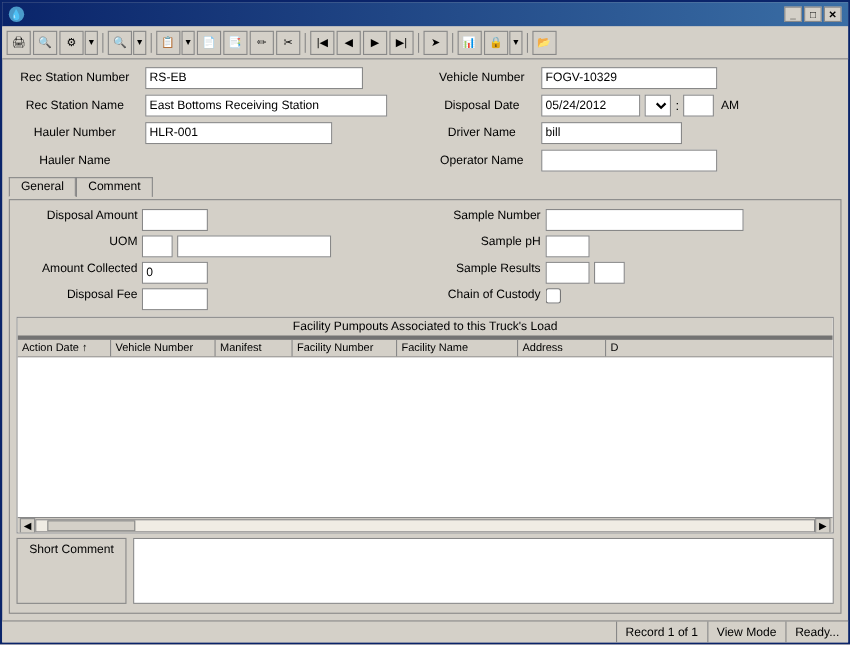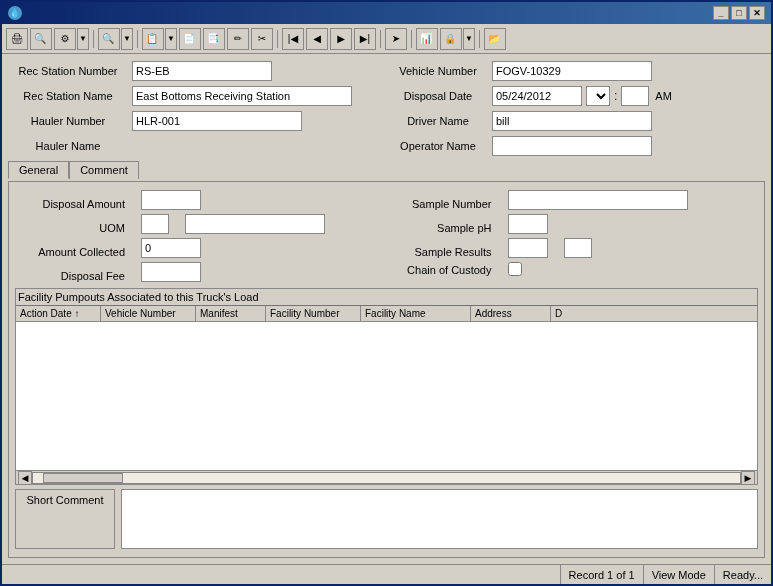--- a/index.html
+++ b/index.html
@@ -171,45 +171,45 @@
       grid-template-columns: 1fr 1fr;
       gap: 4px 10px;
     }
     .left-fields, .right-fields {
       display: flex;
       flex-direction: column;
       gap: 4px;
     }
     .field-group {
       display: flex;
-      align-items: flex-end;
-      gap: 16px;
+      align-items: flex-start;
+      gap: 4px;
     }
     .field-group .field-label {
       min-width: 100px;
     }
     .right-fields .field-group .field-label {
       min-width: 100px;
     }
     .small-input {
       width: 60px;
     }
     .table-section {
       border: 1px solid #888;
       background: white;
       flex: 1;
       display: flex;
       flex-direction: column;
       margin-top: 6px;
       overflow: hidden;
     }
     .table-title {
-      text-align: left;
-      background: #d4d0c8;
-      border-bottom: 1px solid #737373;
+      text-align: center;
+      background: #d4d0c8;
+      border-bottom: 4px solid #737373;
       padding: 2px;
       font-size: 11px;
     }
     .table-header {
       display: flex;
       background: #d4d0c8;
       border-bottom: 1px solid #888;
     }
     .table-col-header {
       padding: 2px 4px;
@@ -369,21 +369,21 @@
     <div class="toolbar-btn">📂</div>
   </div>
 
   <div class="content-area">
 
     <div class="top-fields">
 
       <div class="top-left">
         <div class="form-row">
           <span class="field-label" style="min-width:120px;">Rec Station Number</span>
-          <input type="text" class="form-input" style="width: 140px;" value="RS-EB">
+          <input type="text" class="form-input" style="width: 198px;" value="RS-EB">
         </div>
         <div class="form-row">
           <span class="field-label" style="min-width:120px;">Rec Station Name</span>
           <input type="text" class="form-input" style="width: 220px;" value="East Bottoms Receiving Station">
         </div>
         <div class="form-row">
           <span class="field-label" style="min-width:120px;">Hauler Number</span>
           <input type="text" class="form-input" style="width: 170px;" value="HLR-001">
         </div>
         <div class="form-row">
@@ -399,21 +399,21 @@
         <div class="form-row">
           <span class="field-label" style="min-width:100px;">Disposal Date</span>
           <input type="text" class="form-input" style="width: 90px;" value="05/24/2012">
           <select class="form-select" style="width:24px;"></select>
           <span style="font-size:12px;">:</span>
           <input type="text" class="form-input" style="width: 28px;">
           <span style="margin-left:2px;">AM</span>
         </div>
         <div class="form-row">
           <span class="field-label" style="min-width:100px;">Driver Name</span>
-          <input type="text" class="form-input" style="width: 160px;" value="bill">
+          <input type="text" class="form-input" style="width: 128px;" value="bill">
         </div>
         <div class="form-row">
           <span class="field-label" style="min-width:100px;">Operator Name</span>
           <input type="text" class="form-input" style="width: 160px;">
         </div>
       </div>
     </div>
 
     <div class="tabs-container">
       <div class="tabs">

